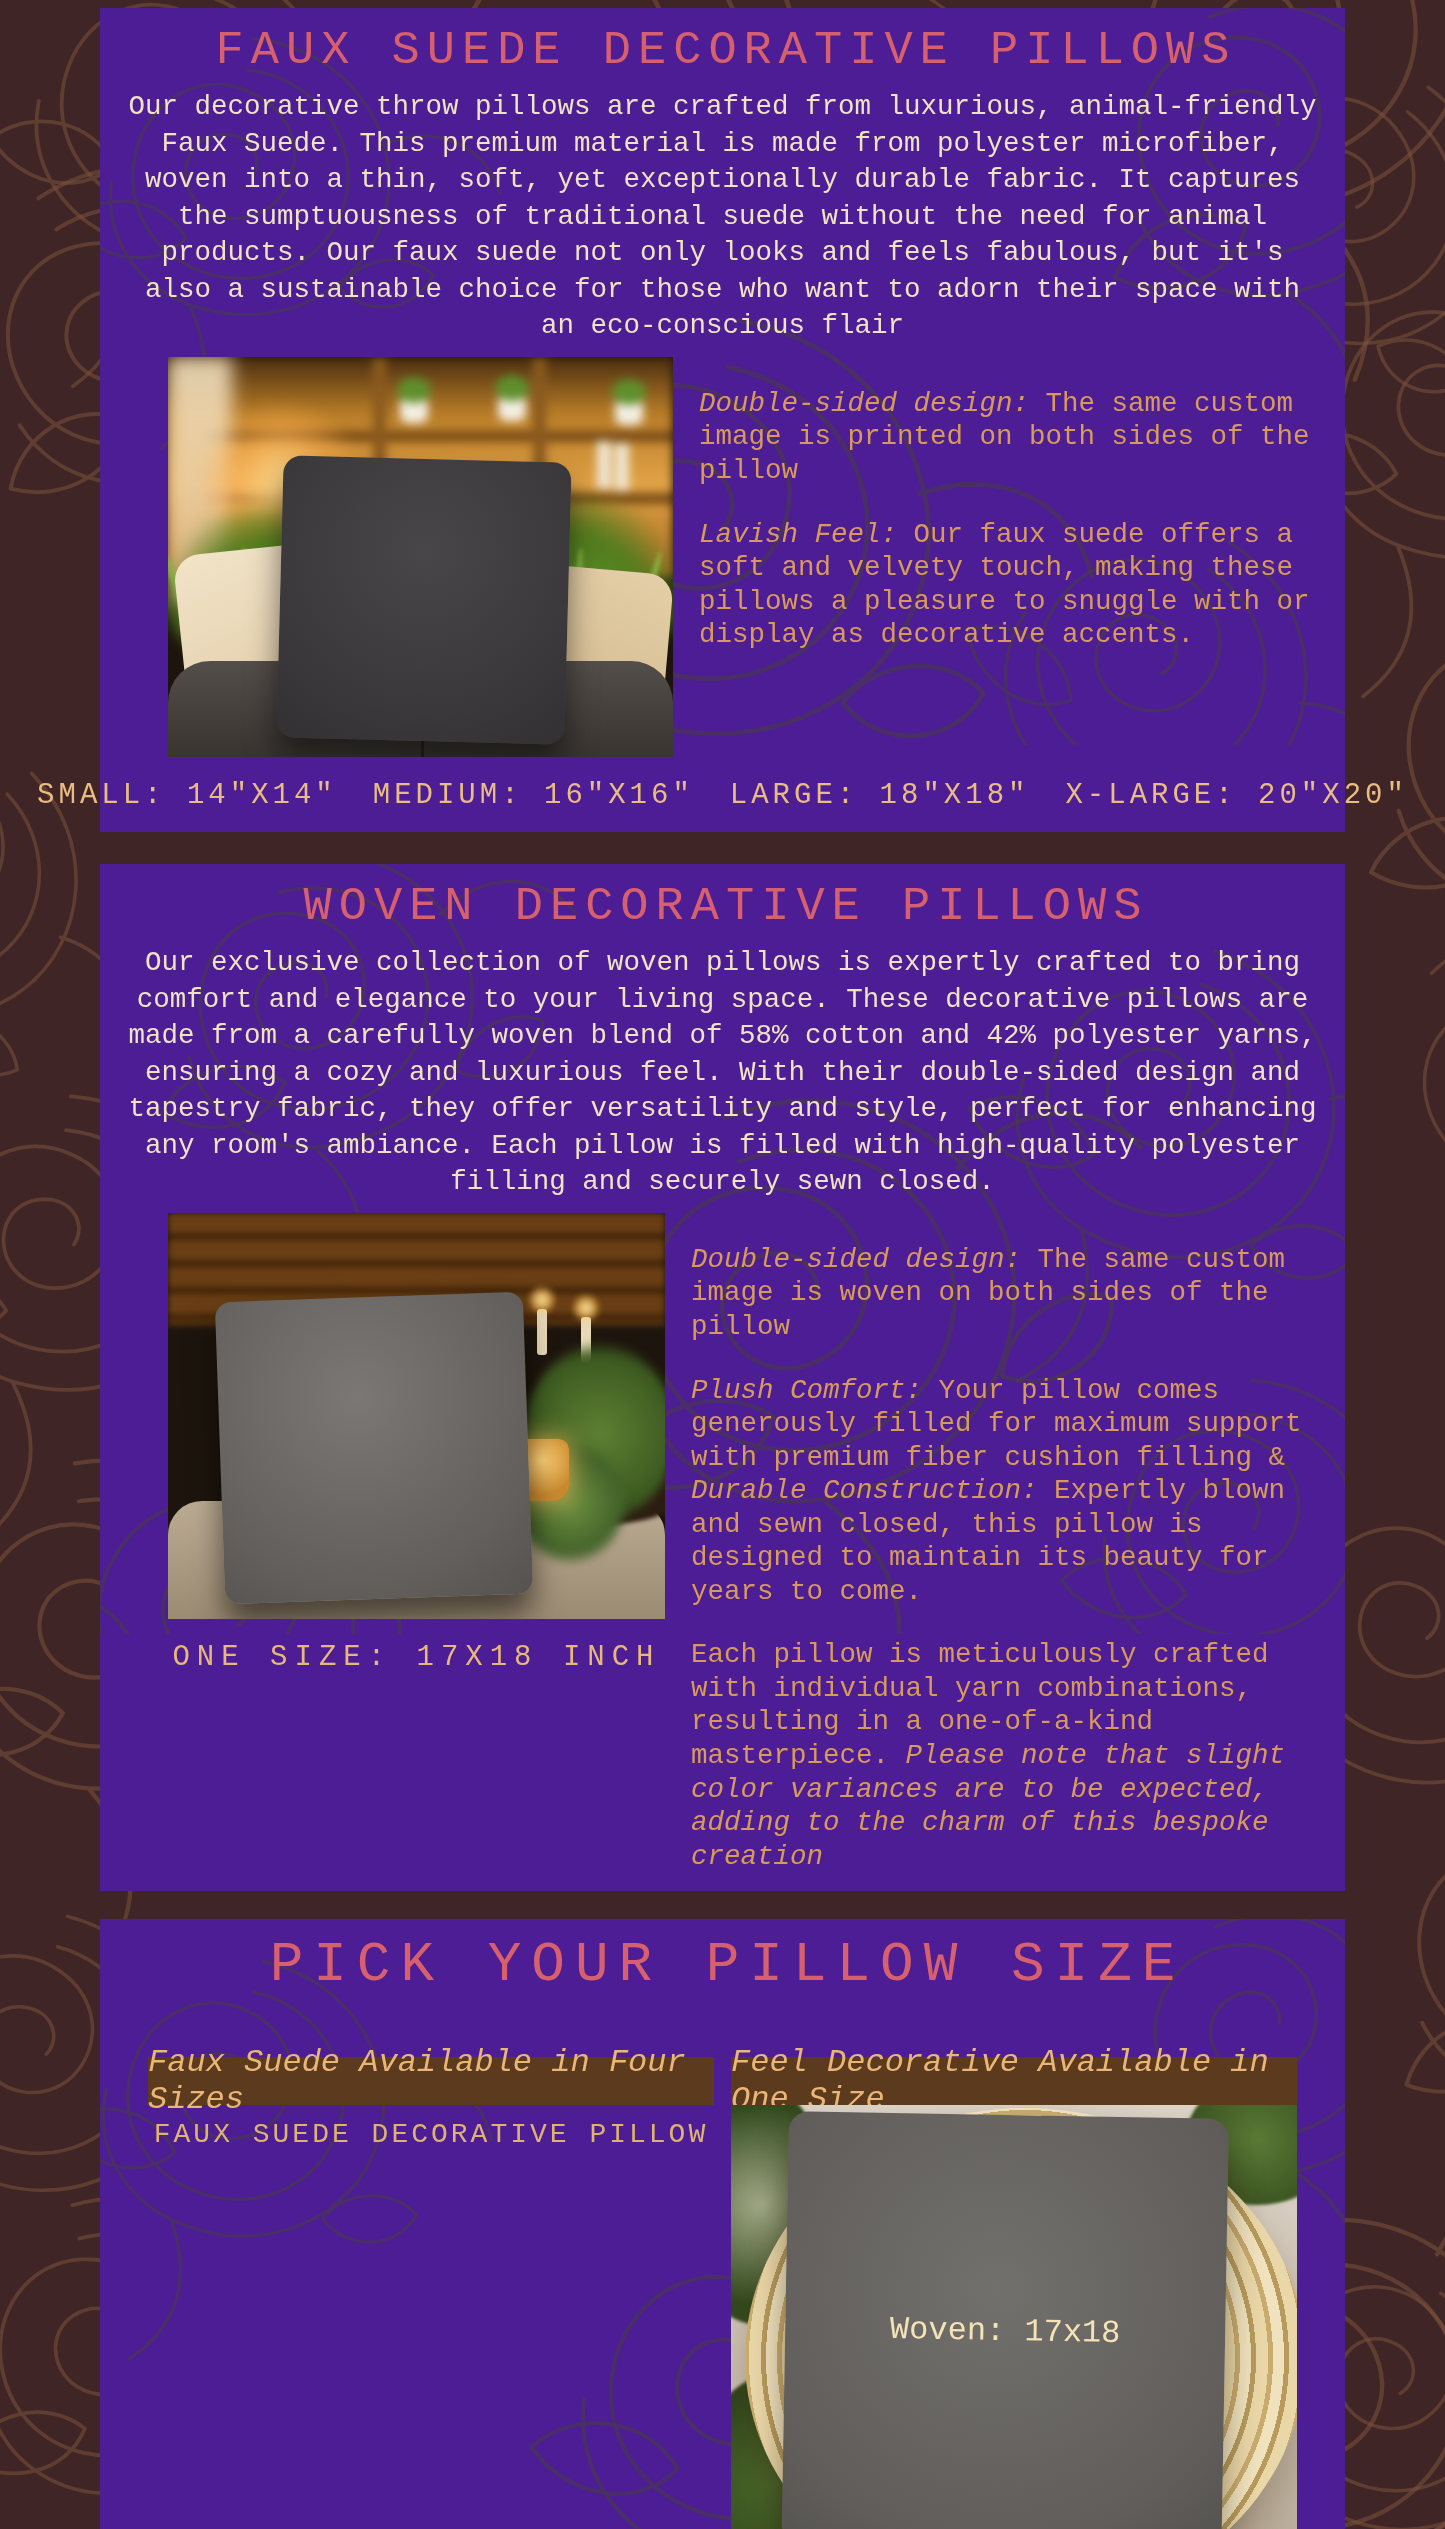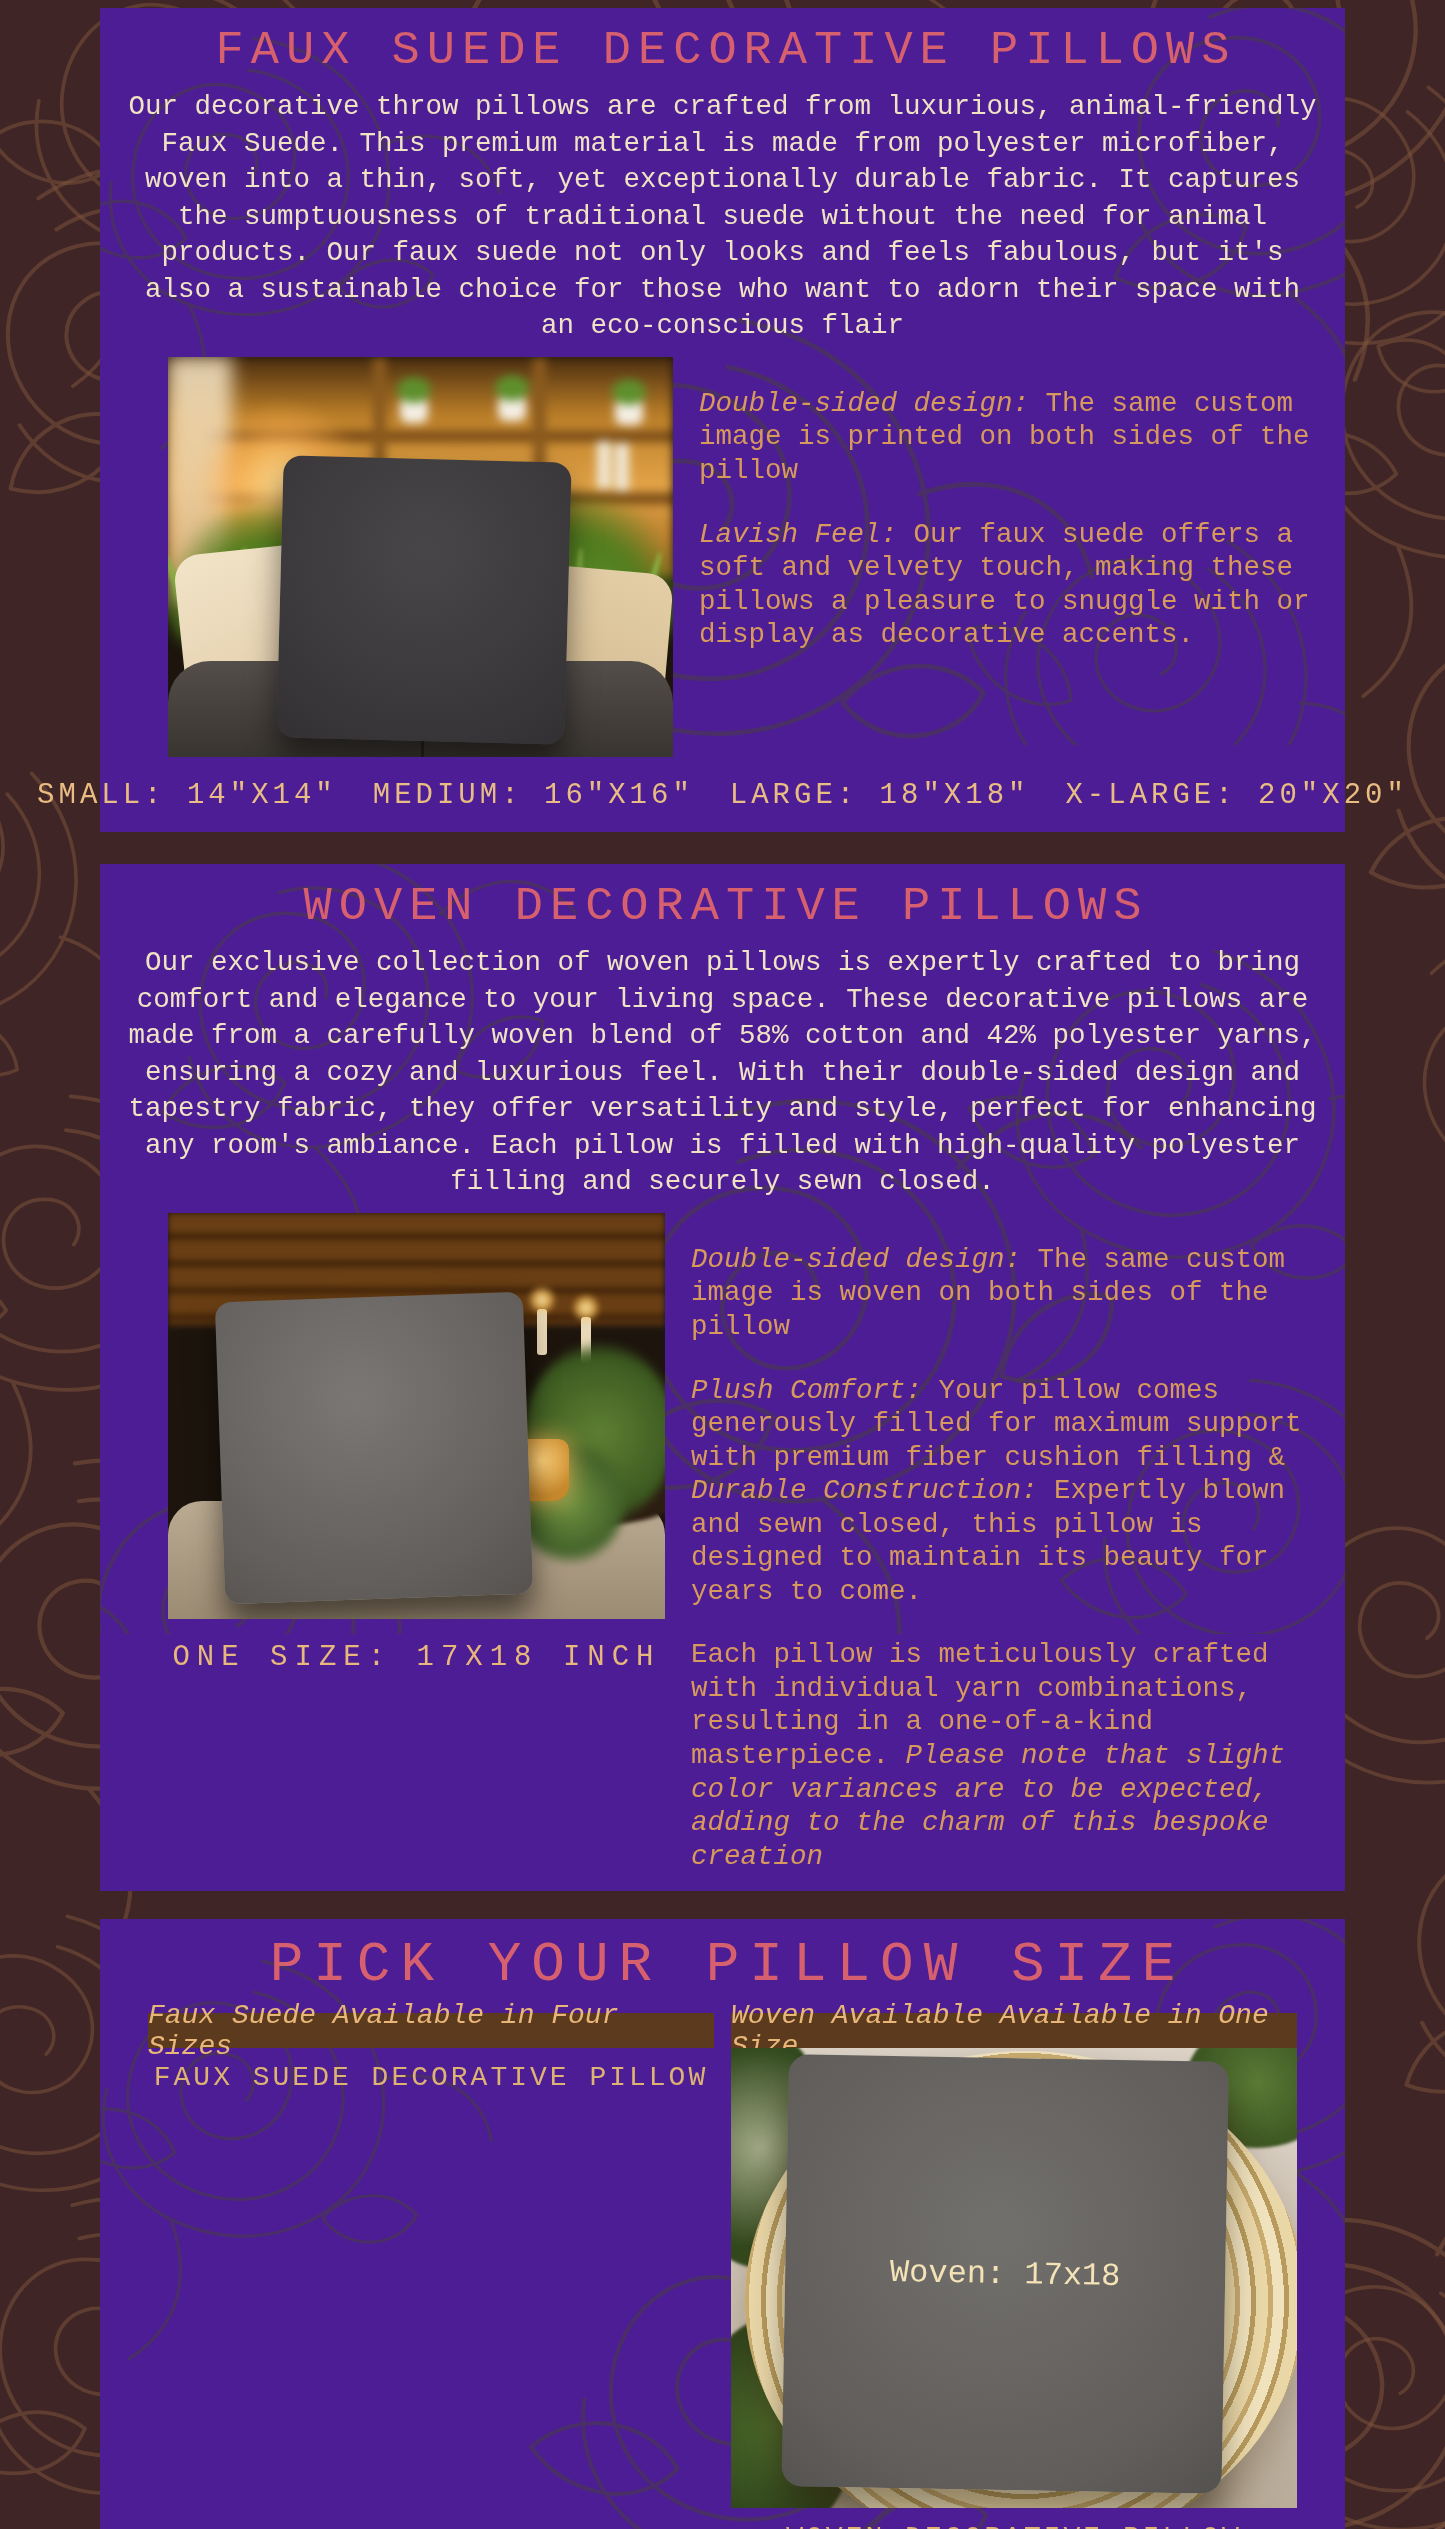--- a/index.html
+++ b/index.html
@@ -100,22 +100,22 @@
           background:radial-gradient(circle at 50% 35%,#ffd27a,#c98a2e 70%);box-shadow:0 0 26px rgba(255,190,90,.8);}
   .p2-plant-blob{position:absolute;border-radius:50%;filter:blur(4px);}
   .pillow-main2{position:absolute;left:52px;top:84px;width:308px;height:302px;border-radius:16px;
                 transform:rotate(-2deg);box-shadow:0 20px 30px rgba(0,0,0,.55);
                 background:radial-gradient(circle at 45% 33%,#7b7774 0%,#635f5c 70%,#555250 100%);}
 
   
   #panel3 .sec-title{font-size:56px;letter-spacing:10px;text-indent:10px;}
   .cols{display:flex;column-gap:17px;padding:0 48px;margin-top:16px;}
   .col{width:566px;}
-  .col-header{height:35px;background:#5c3a1e;display:flex;align-items:center;justify-content:center;
-              color:#e9b679;font-style:italic;font-size:28px;}
+  .col-header{height:48px;background:#5c3a1e;display:flex;align-items:center;justify-content:center;
+              color:#e9b679;font-style:italic;font-size:32px;margin-top:44px;}
   .photo3{position:relative;width:566px;height:460px;overflow:hidden;}
   #photo3a{background:linear-gradient(180deg,#ded6c9 0%,#cfc5b5 60%,#bcb09d 100%);}
   #photo3b{background:linear-gradient(180deg,#dcd2c6 0%,#cdc2b3 60%,#b9ac99 100%);}
   .basket{position:absolute;border-radius:50%;}
   #basket-a{left:50%;top:54%;transform:translate(-50%,-50%);width:540px;height:480px;
             background:repeating-radial-gradient(circle at 50% 50%,#dcae63 0 12px,#b9873e 12px 17px,#e7c17a 17px 28px,#a9742f 28px 33px);
             box-shadow:0 24px 40px rgba(70,50,20,.35);}
   #basket-b{left:52%;top:55%;transform:translate(-50%,-50%);width:560px;height:500px;
             background:repeating-radial-gradient(circle at 50% 50%,#ead7a8 0 12px,#c9ab6e 12px 17px,#f0e2bd 17px 28px,#b79a5c 28px 33px);
             box-shadow:0 24px 40px rgba(70,50,20,.3);}
@@ -301,21 +301,21 @@
     <div class="pc">
       <div class="sec-title">PICK YOUR PILLOW SIZE</div>
       <div class="cols">
 
         <div class="col">
           <div class="col-header">Faux Suede Available in Four Sizes</div>
           <div class="caption">FAUX SUEDE DECORATIVE PILLOW</div>
         </div>
 
         <div class="col">
-          <div class="col-header">Woven Available Available in One Size</div>
+          <div class="col-header">Feel Decorative Available in One Size</div>
           <div class="photo3" id="photo3b">
             <div class="leaf" style="left:-45px;top:-20px;width:150px;height:240px;background:radial-gradient(circle,#54743166,#324a1d 70%)"></div>
             <div class="leaf" style="left:-40px;bottom:-30px;width:160px;height:220px;background:radial-gradient(circle,#4c6a2c,#2f451b 70%)"></div>
             <div class="leaf" style="right:-35px;top:-30px;width:150px;height:130px;background:radial-gradient(circle,#5a7a35,#3c5522 70%)"></div>
             <div class="basket" id="basket-b"></div>
             <div class="pillow3" id="pillow-b">
               <div class="pillow3-label">Woven: 17x18</div>
             </div>
           </div>
           <div class="caption">WOVEN DECORATIVE PILLOW</div>

